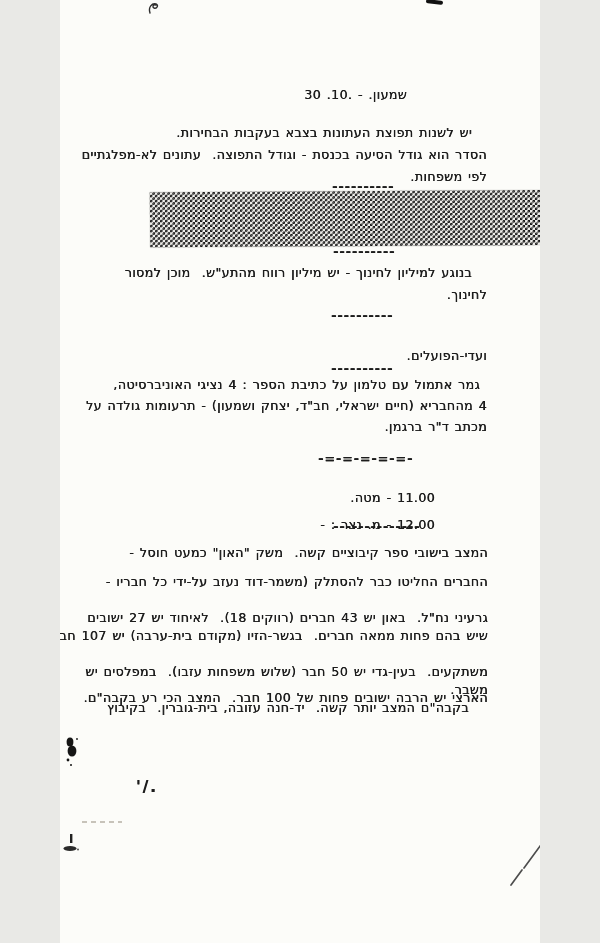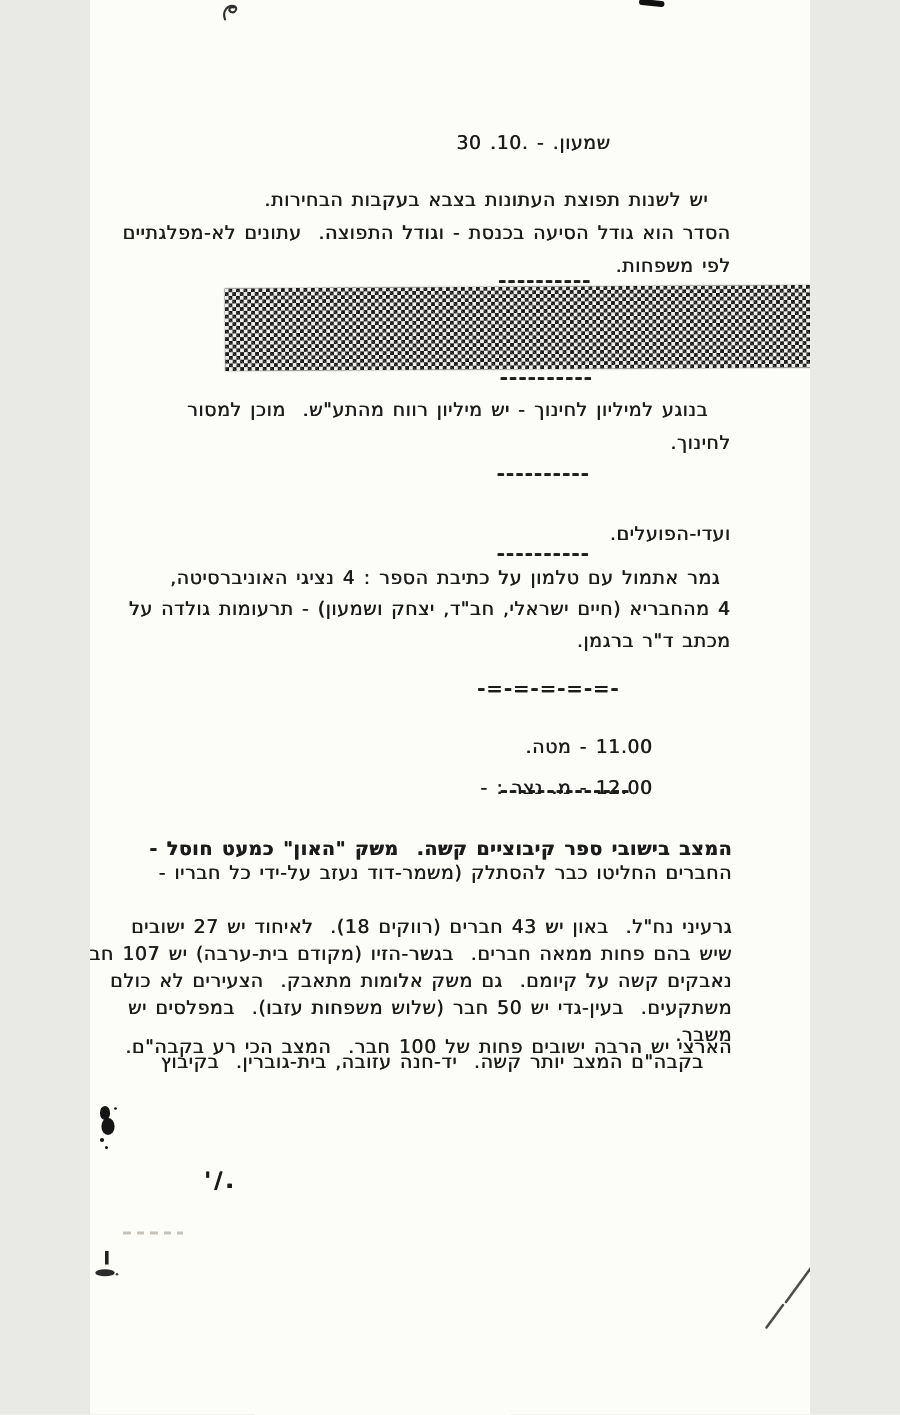--- a/index.html
+++ b/index.html
@@ -116,23 +116,22 @@
     <div class="line sep" dir="ltr" style="top: 309px; left: 271px;">----------</div>
     <div class="line" dir="rtl" style="top: 349px; right: 53px;">ועדי-הפועלים.</div>
     <div class="line sep" dir="ltr" style="top: 362px; left: 271px;">----------</div>
     <div class="line" dir="rtl" style="top: 378px; right: 60px;">גמר אתמול עם טלמון על כתיבת הספר : 4 נציגי האוניברסיטה,</div>
     <div class="line" dir="rtl" style="top: 399px; right: 53px;">4 מהחבריא (חיים ישראלי, חב"ד, יצחק ושמעון) - תרעומות גולדה על</div>
     <div class="line" dir="rtl" style="top: 420px; right: 53px;">מכתב ד"ר ברגמן.</div>
     <div class="line sep" dir="ltr" style="top: 452px; left: 258px;">-=-=-=-=-=-</div>
     <div class="line" dir="rtl" style="top: 491px; right: 105px;">11.00 - מטה.</div>
     <div class="line sep" dir="ltr" style="top: 520px; left: 273px;">--------------</div>
     <div class="line" dir="rtl" style="top: 518px; right: 105px;">12.00 - מ. נצר : -</div>
-    <div class="line" dir="rtl" style="top: 559px; right: 52px; font-weight: bold;">המצב בישובי ספר קיבוציים קשה.  משק "האון" כמעט חוסל -</div>
+    <div class="line" dir="rtl" style="top: 546px; right: 52px;">המצב בישובי ספר קיבוציים קשה.  משק "האון" כמעט חוסל -</div>
     <div class="line" dir="rtl" style="top: 575px; right: 52px;">החברים החליטו כבר להסתלק (משמר-דוד נעזב על-ידי כל חבריו -</div>
     <div class="line" dir="rtl" style="top: 611px; right: 52px;">גרעיני נח"ל.  באון יש 43 חברים (רווקים 18).  לאיחוד יש 27 ישובים</div>
     <div class="line" dir="rtl" style="top: 629px; right: 52px;">שיש בהם פחות ממאה חברים.  בגשר-הזיו (מקודם בית-ערבה) יש 107 חבר,</div>
-    <div class="line" dir="rtl" style="top: 647px; right: 52px;">נאבקים קשה על קיומם.  גם משק אלומות מתאבק.  הצעירים לא כולם</div>
     <div class="line" dir="rtl" style="top: 665px; right: 52px;">משתקעים.  בעין-גדי יש 50 חבר (שלוש משפחות עזבו).  במפלסים יש</div>
     <div class="line" dir="rtl" style="top: 683px; right: 52px;">משבר.</div>
     <div class="line" dir="rtl" style="top: 701px; right: 71px;">בקבה"ם המצב יותר קשה.  יד-חנה עזובה, בית-גוברין.  בקיבוץ</div>
     <div class="line" dir="rtl" style="top: 691px; right: 52px; margin-left: 46px;">הארצי יש הרבה ישובים פחות של 100 חבר.  המצב הכי רע בקבה"ם.</div>
     <div class="line mark" dir="ltr" style="top: 779px; left: 76px; font-size: 15px;">'/.</div>
   </div>
 
 </body></html>

